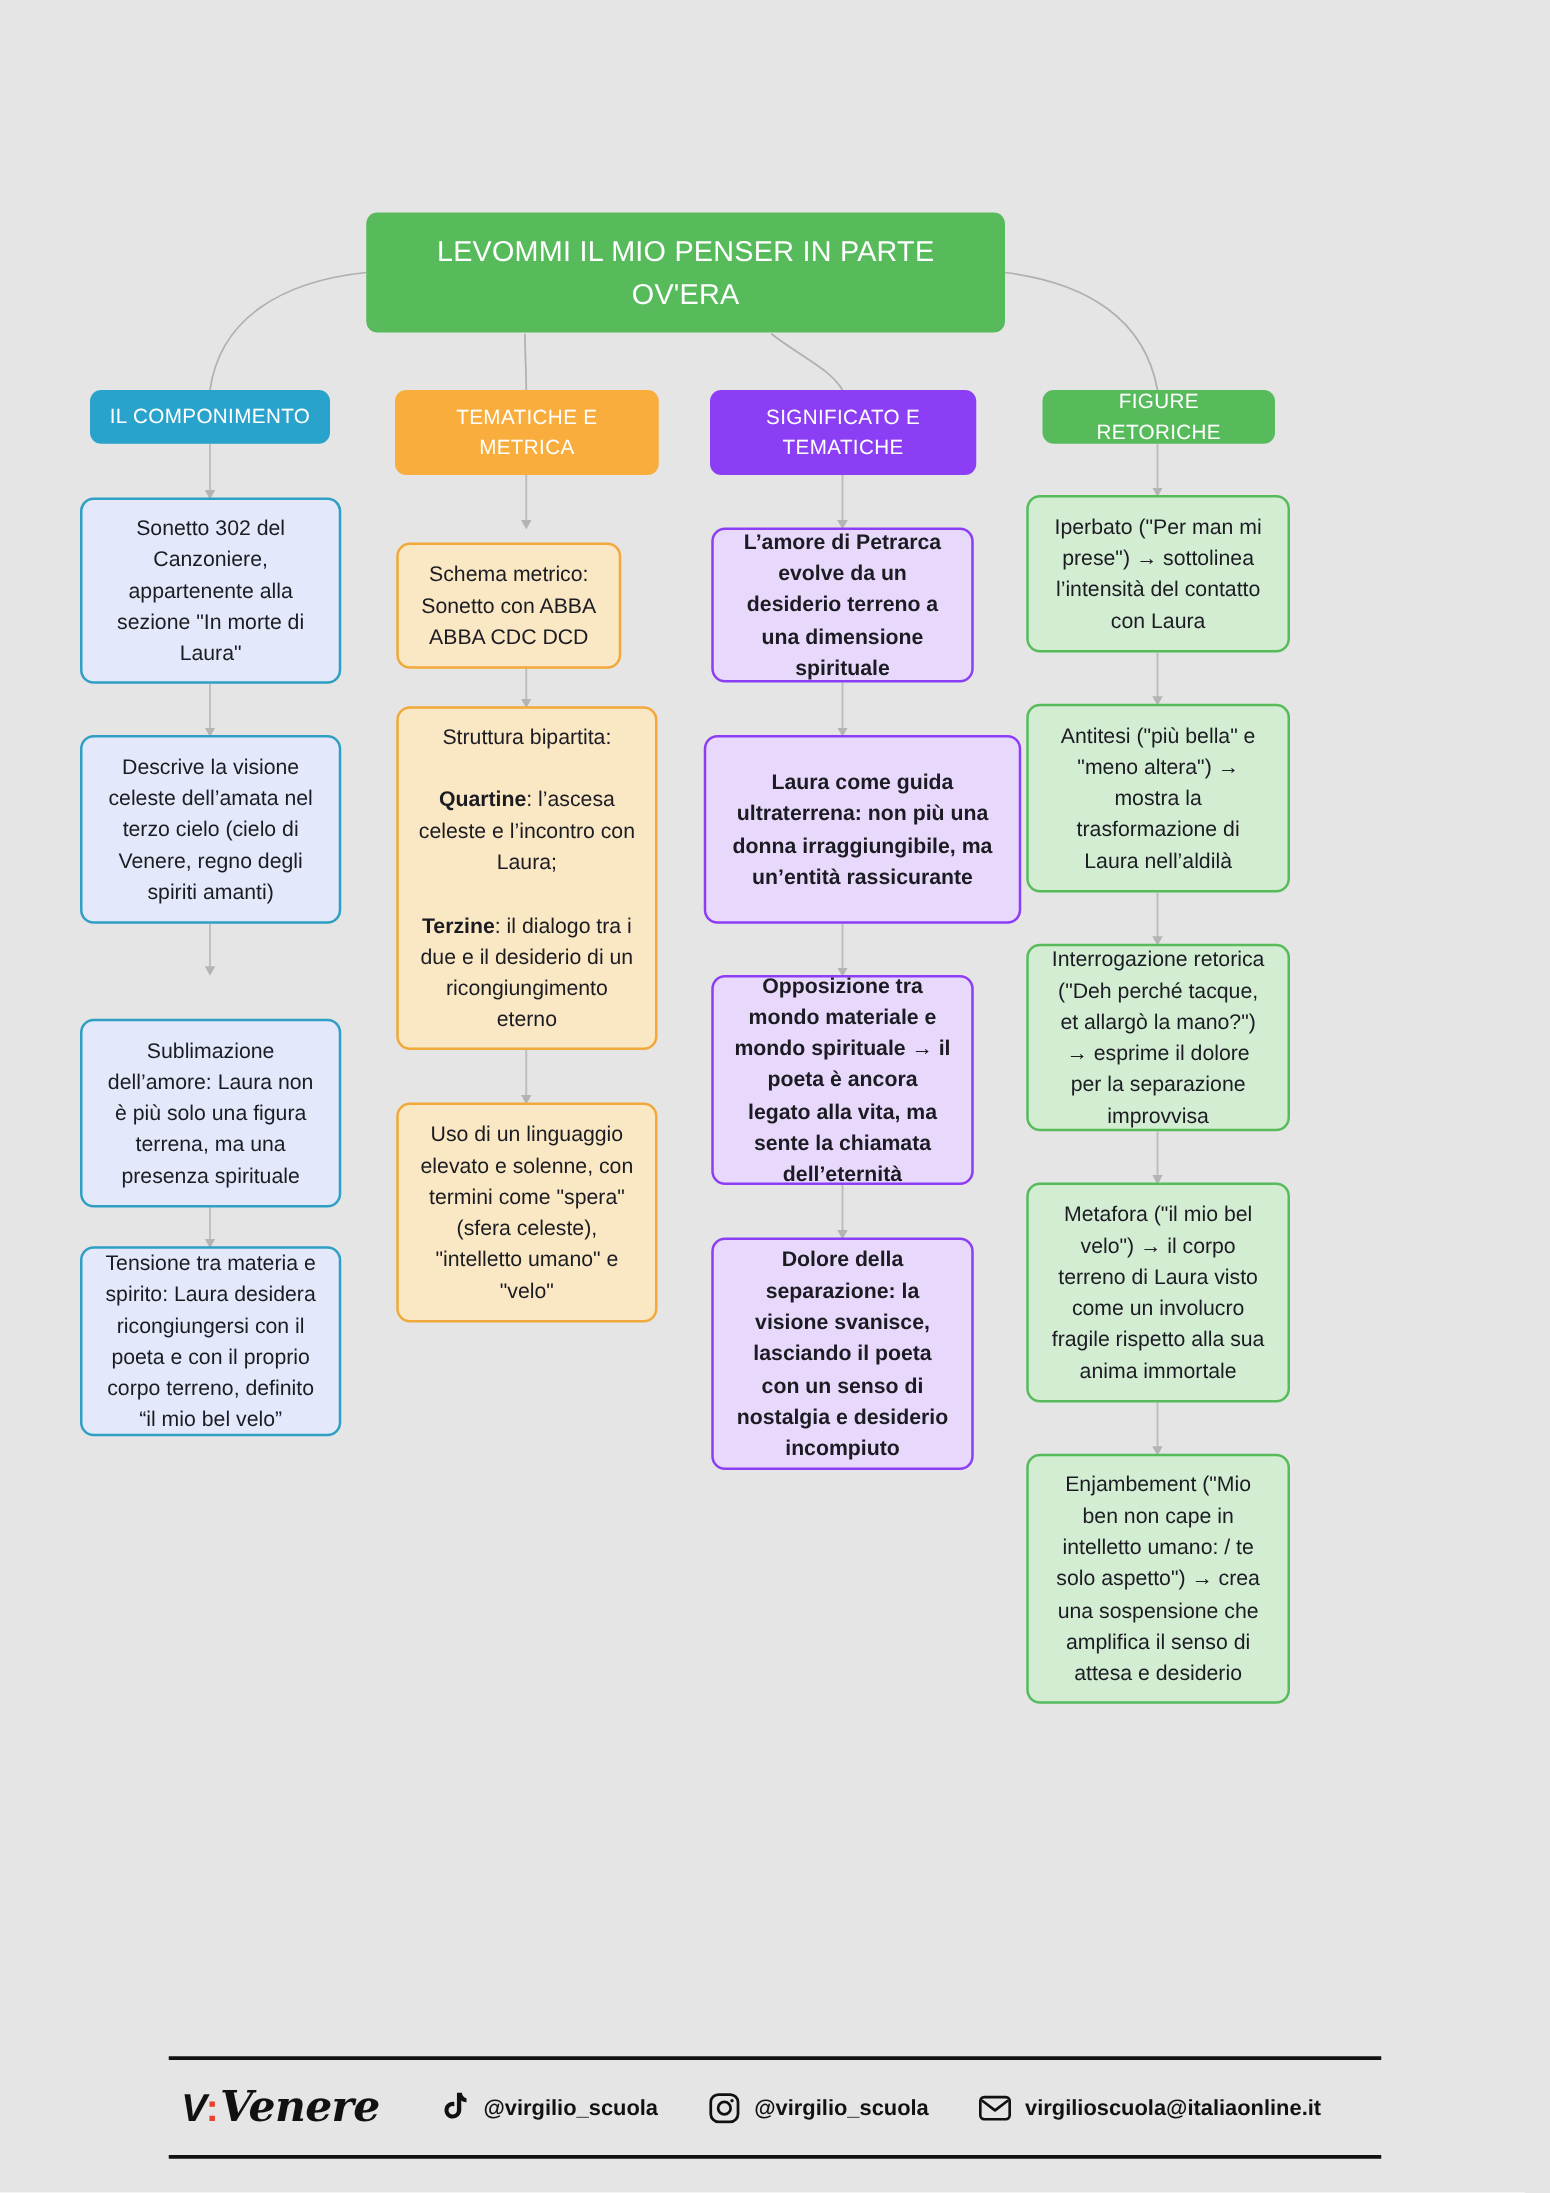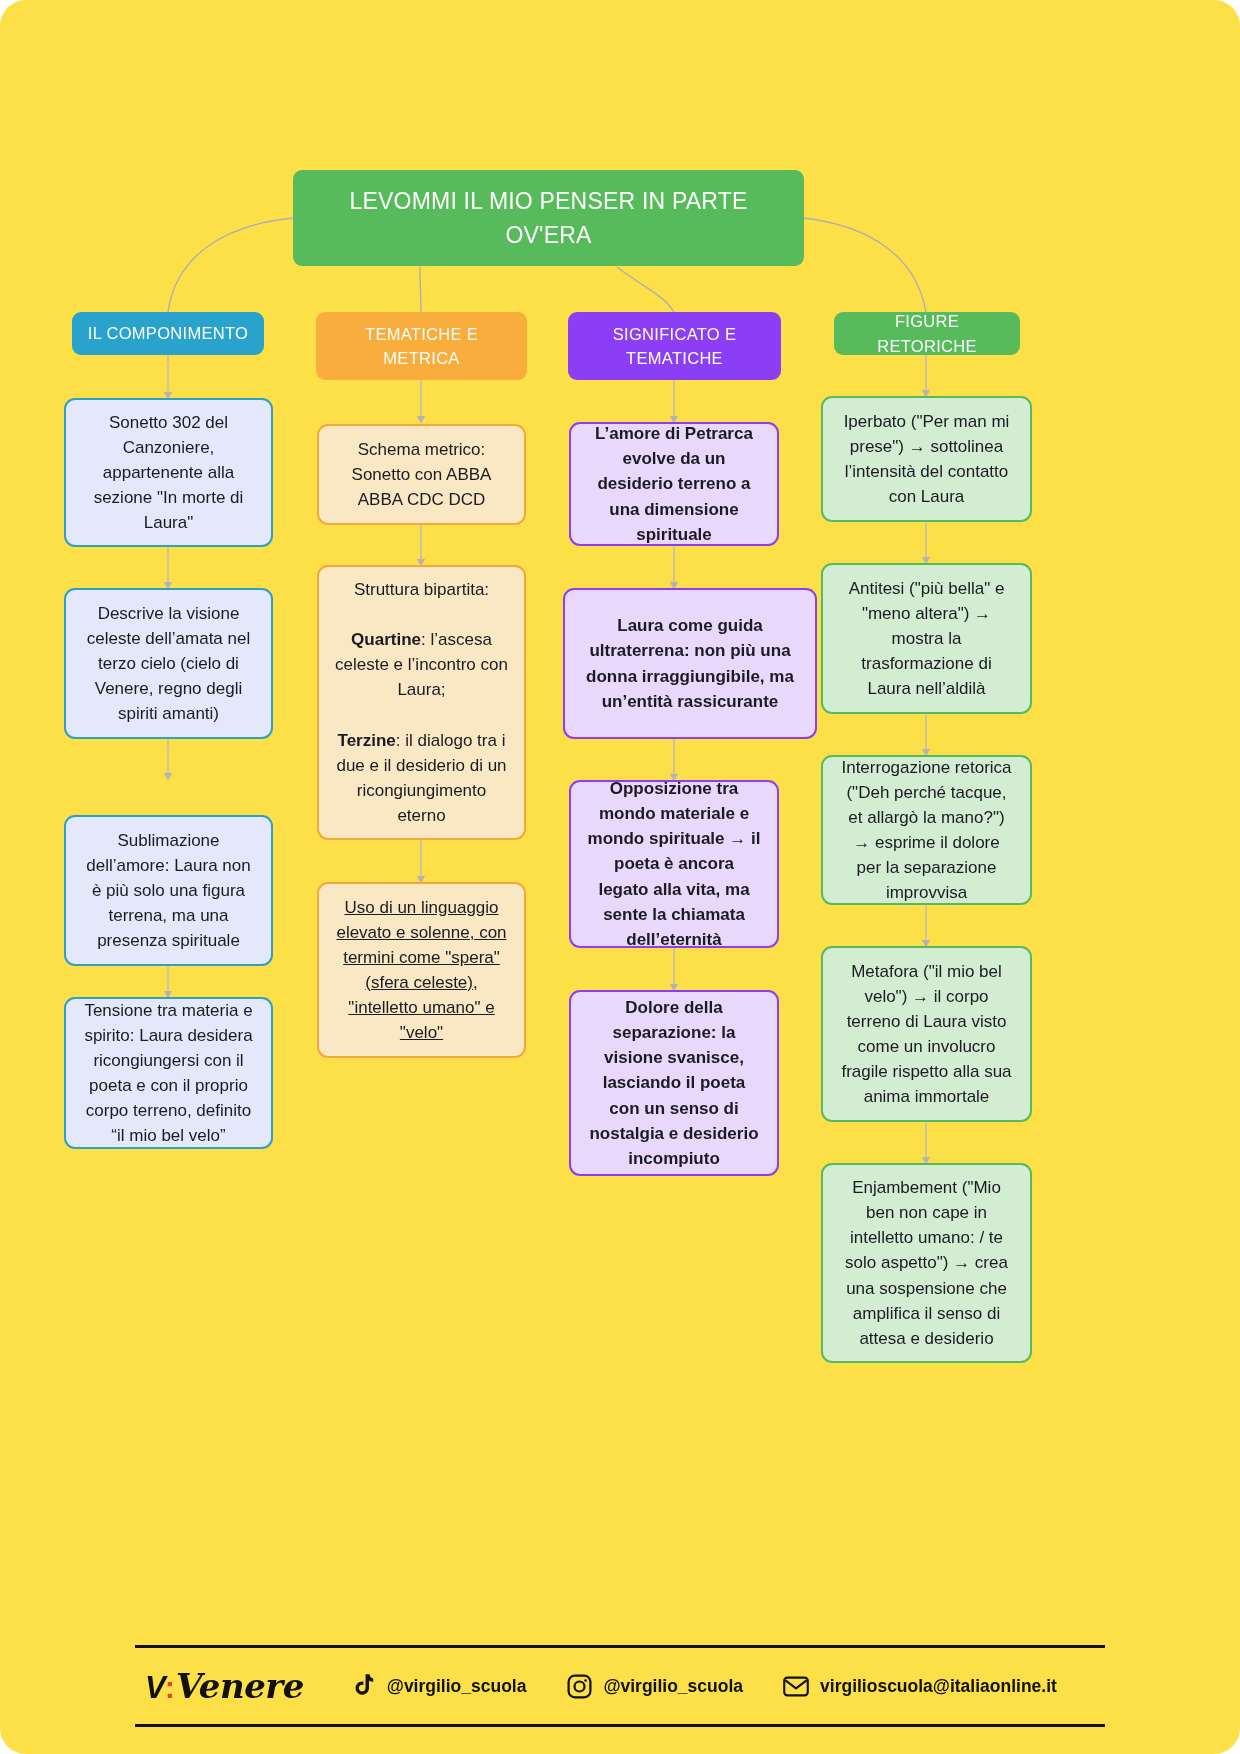--- a/index.html
+++ b/index.html
@@ -9,22 +9,21 @@
     height: 1754px;
     background: #ffffff;
     font-family: "Liberation Sans", sans-serif;
   }
 
   #page {
     position: relative;
     width: 1240px;
     height: 1754px;
     overflow: hidden;
-    background: #fde047;
-    border-radius: 26px;
+    background: #e5e5e5;
   }
 
   
   #wires {
     position: absolute;
     left: 0; top: 0;
     width: 1240px; height: 1754px;
     pointer-events: none;
     z-index: 1;
   }
@@ -202,27 +201,27 @@
   <div class="node leaf leaf-blue" style="left:64px; top:588px; width:209px; height:151px;">
     <span class="txt">Descrive la visione celeste dell’amata nel terzo cielo (cielo di Venere, regno degli spiriti amanti)</span>
   </div>
   <div class="node leaf leaf-blue" style="left:64px; top:779px; width:209px; height:151px;margin-top:36px;">
     <span class="txt">Sublimazione dell’amore: Laura non è più solo una figura terrena, ma una presenza spirituale</span>
   </div>
   <div class="node leaf leaf-blue" style="left:64px; top:997px; width:209px; height:152px;">
     <span class="txt">Tensione tra materia e spirito: Laura desidera ricongiungersi con il poeta e con il proprio corpo terreno, definito “il mio bel velo”</span>
   </div>
 
-  <div class="node leaf leaf-orange" style="left:317px; top:424px; width:209px; height:101px;text-align:center;">
+  <div class="node leaf leaf-orange" style="left:317px; top:434px; width:180px; height:101px;text-align:center;">
     <span class="txt">Schema metrico: Sonetto con ABBA ABBA CDC DCD</span>
   </div>
   <div class="node leaf leaf-orange" style="left:317px; top:565px; width:209px; height:275px;">
     <span class="txt">Struttura bipartita:<br><br><b>Quartine</b>: l’ascesa celeste e l’incontro con Laura;<br><br><b>Terzine</b>: il dialogo tra i due e il desiderio di un ricongiungimento eterno</span>
   </div>
-  <div class="node leaf leaf-orange" style="left:317px; top:882px; width:209px; height:176px;text-decoration:underline;">
+  <div class="node leaf leaf-orange" style="left:317px; top:882px; width:209px; height:176px;">
     <span class="txt">Uso di un linguaggio elevato e solenne, con termini come "spera" (sfera celeste), "intelletto umano" e "velo"</span>
   </div>
 
   <div class="node leaf leaf-purple" style="left:569px; top:422px; width:210px; height:124px;">
     <span class="txt">L’amore di Petrarca evolve da un desiderio terreno a una dimensione spirituale</span>
   </div>
   <div class="node leaf leaf-purple" style="left:563px; top:588px; width:254px; height:151px;">
     <span class="txt">Laura come guida ultraterrena: non più una donna irraggiungibile, ma un’entità rassicurante</span>
   </div>
   <div class="node leaf leaf-purple" style="left:569px; top:780px; width:210px; height:168px;">

